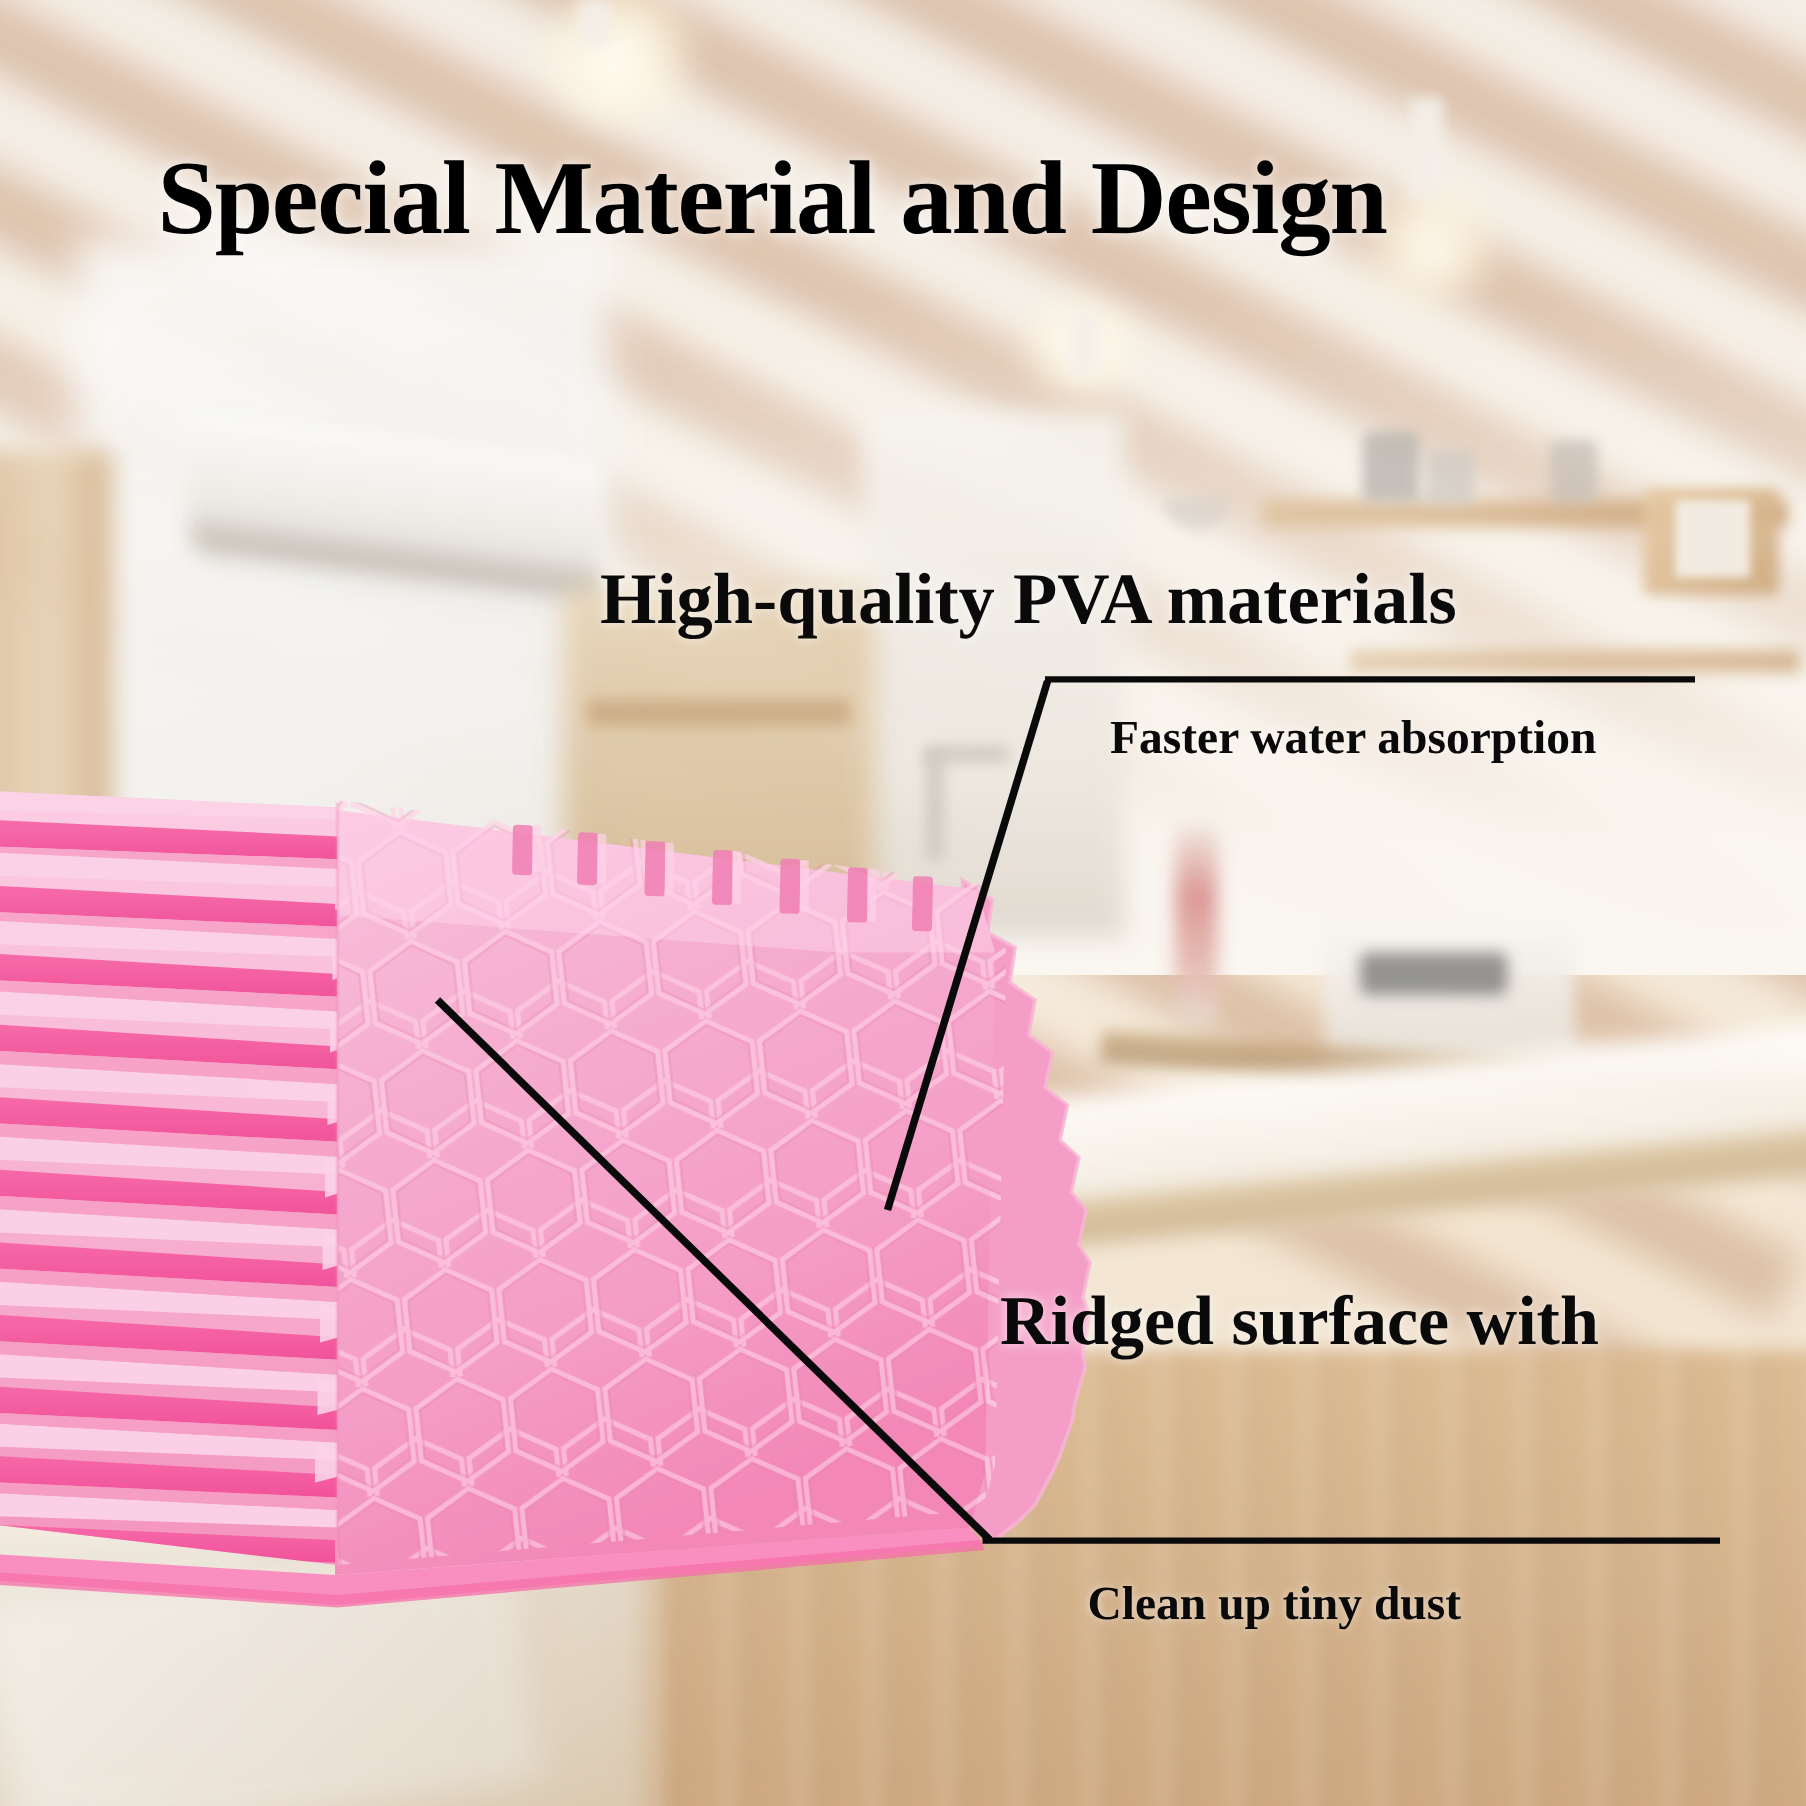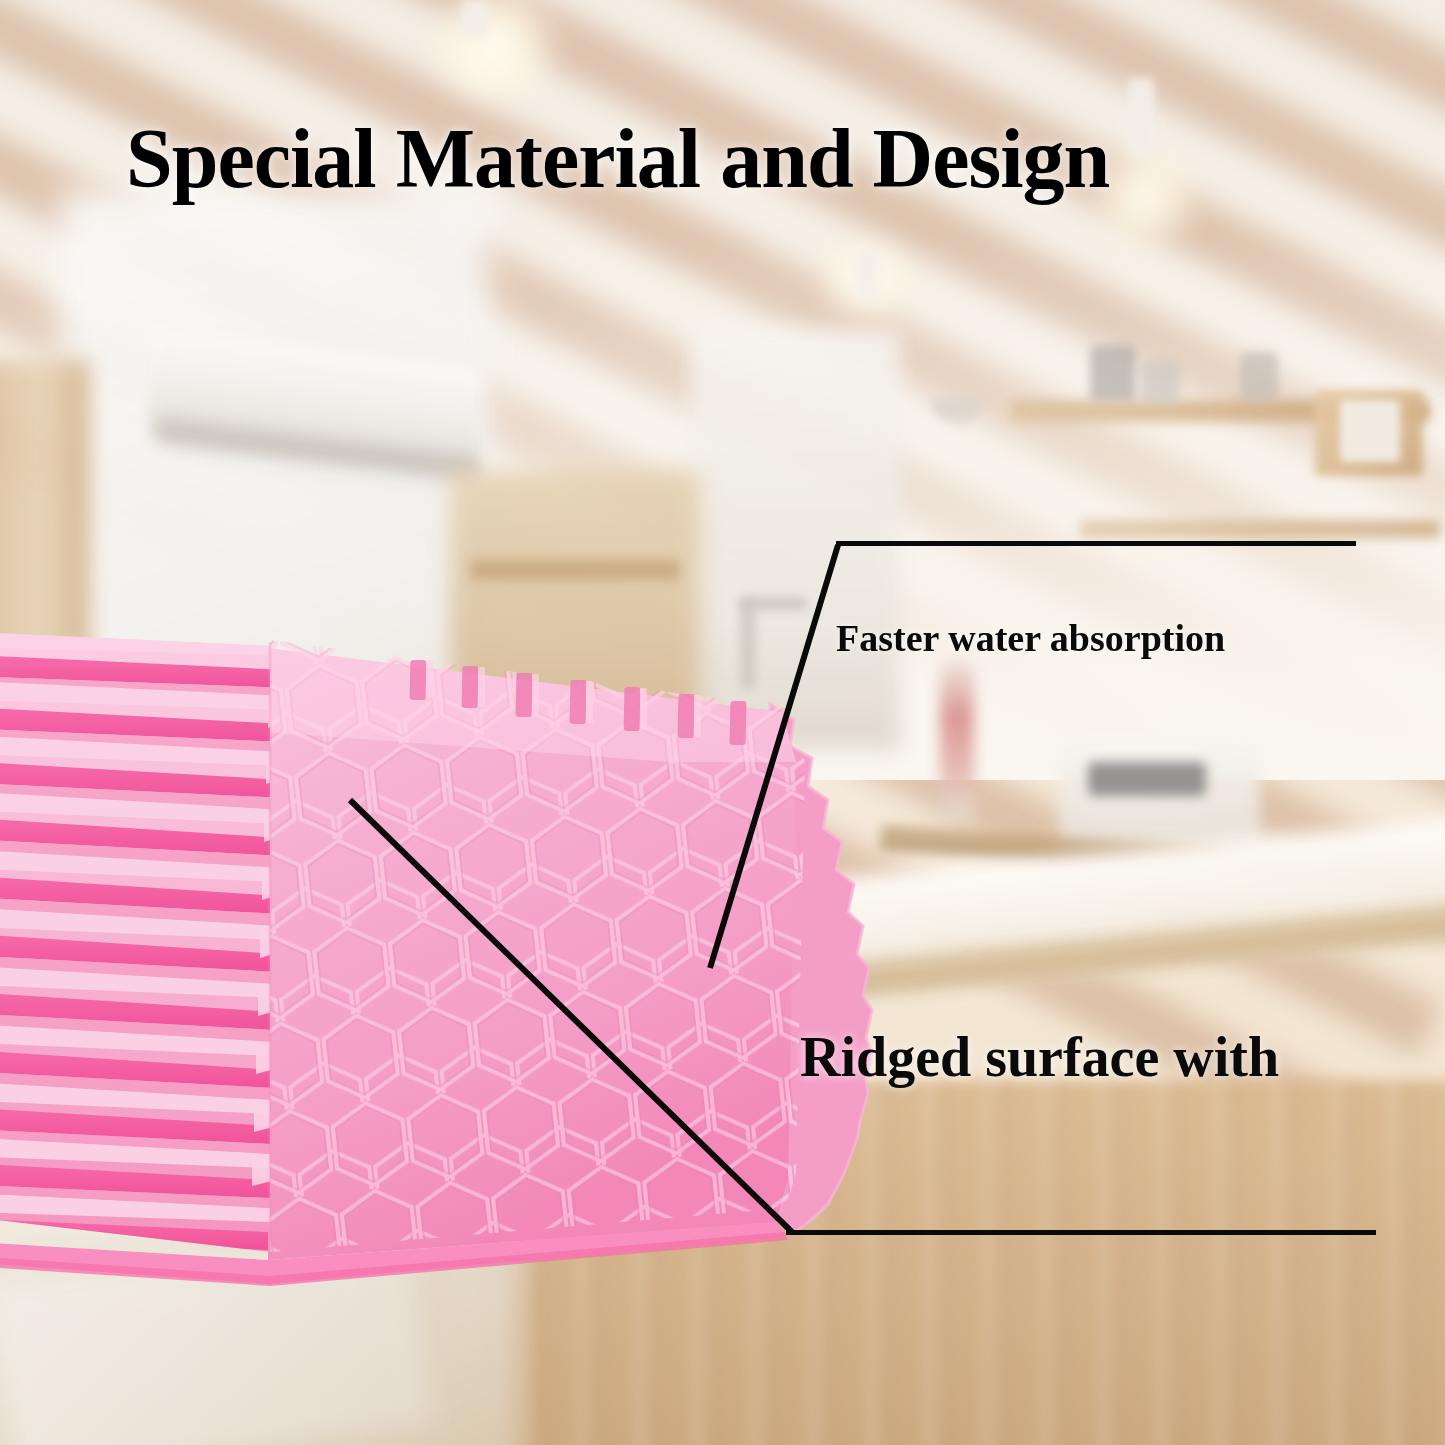--- a/index.html
+++ b/index.html
@@ -197,24 +197,23 @@
     text-shadow:0 0 8px rgba(255,255,255,.6),0 0 16px rgba(255,255,255,.4);
   }
   .head2{
     position:absolute;left:800px;top:1022px;
     font-size:56px;font-weight:bold;color:#0a0a0a;line-height:1.28;
     text-shadow:0 0 8px rgba(255,255,255,.55),0 0 16px rgba(255,255,255,.38);
     text-align:center;
   }
   .head2 span{display:block;}
   .sub1{
-    position:absolute;left:836px;top:568px;
+    position:absolute;left:888px;top:568px;
     font-size:38px;font-weight:bold;color:#0a0a0a;white-space:nowrap;
     text-shadow:0 0 7px rgba(255,255,255,.6);
-    margin-top:48px;
   }
   .sub2{
     position:absolute;left:870px;top:1261px;
     font-size:38px;font-weight:bold;color:#0a0a0a;white-space:nowrap;
     text-shadow:0 0 7px rgba(255,255,255,.6);
   }
   .rule{position:absolute;background:#0a0a0a;height:5px;}
   .rule.r1{left:836px;top:541px;width:520px;}
   .rule.r2{left:786px;top:1230px;width:590px;}
   .leader{position:absolute;overflow:visible;}
@@ -416,21 +415,23 @@
     </svg>
   </div>
 
   <svg class="leader" style="left:0;top:0;width:1445px;height:1445px;">
     <line x1="838" y1="545" x2="710" y2="968" stroke="#0a0a0a" stroke-width="6"></line>
     <line x1="350" y1="800" x2="792" y2="1232" stroke="#0a0a0a" stroke-width="6"></line>
   </svg>
 
   <div class="title">Special Material and Design</div>
 
+  <div class="head1">High-quality PVA materials</div>
   <div class="rule r1"></div>
   <div class="sub1">Faster water absorption</div>
 
   <div class="head2">
     <span>Ridged surface with</span>
   </div>
   <div class="rule r2"></div>
+  <div class="sub2">Clean up tiny dust</div>
 
 </div>
 
 </body></html>

